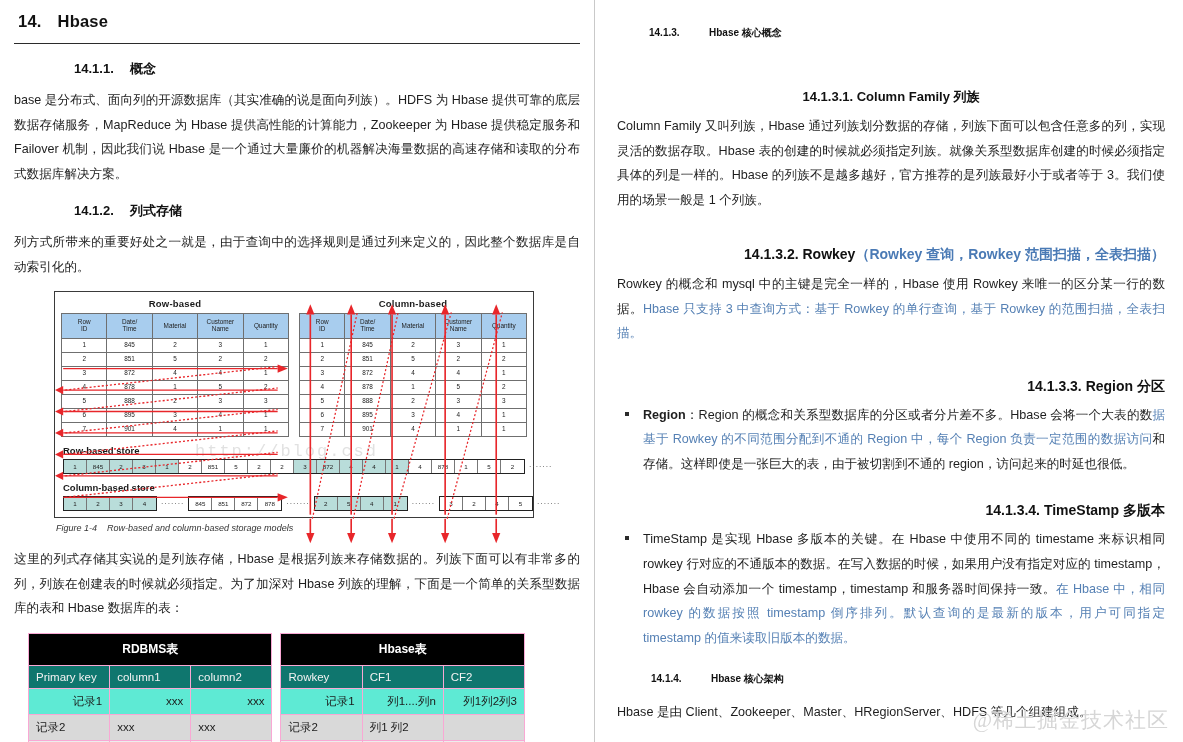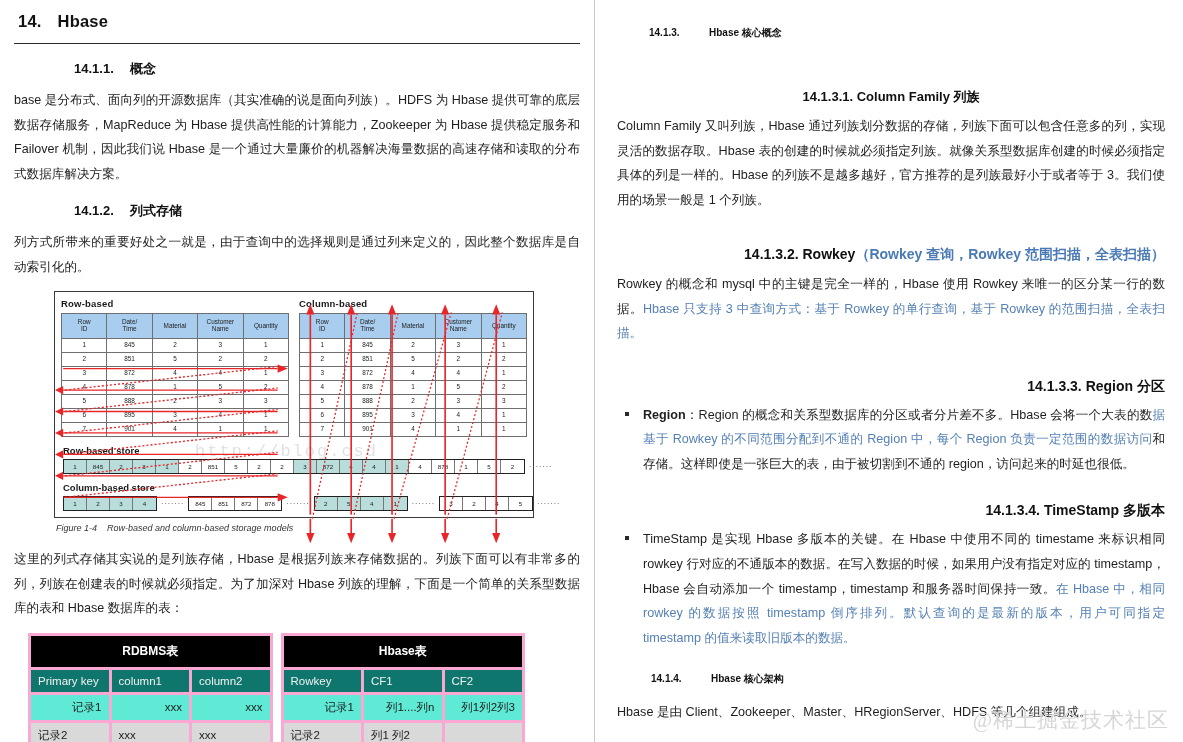--- a/index.html
+++ b/index.html
@@ -75,21 +75,21 @@
     width:480px;
     border:1px solid #3a3a3a;
     background:#fff;
     position:relative;
     box-sizing:border-box;
     padding:4px 6px 6px 6px;
   }
   .fig-halves{display:flex;gap:10px;}
   .fig-half{flex:1;position:relative;}
   .fig-title{
-    font-size:9.5px;font-weight:bold;
+    text-align:center;font-size:9.5px;font-weight:bold;
     color:#1a1a1a;margin:2px 0 4px 0;letter-spacing:.2px;
   }
   table.grid{
     border-collapse:collapse;width:100%;
     table-layout:fixed;
   }
   table.grid th,table.grid td{
     border:1px solid #6f6f6f;
     font-size:6.4px;color:#222;
     text-align:center;
@@ -142,21 +142,21 @@
     pointer-events:none;
   }
 
   
   table.cmp{
     border-collapse:collapse;width:497px;margin:12px 0 0 14px;
     table-layout:fixed;
   }
   table.cmp td,table.cmp th{
     font-size:11.5px;padding:5px 7px;
-    border:3px solid #f9a8d4;
+    border:1px solid #f9a8d4;
     color:#1b1b1b;text-align:left;
     overflow:hidden;white-space:nowrap;
   }
   table.cmp th.cap{
     background:#000000;color:#ffffff;font-weight:bold;
     text-align:center;font-size:12px;padding:7px 4px;
   }
   table.cmp th.sub{
     background:#0f766e;color:#f2f2f2;font-weight:normal;font-size:11.5px;
   }

